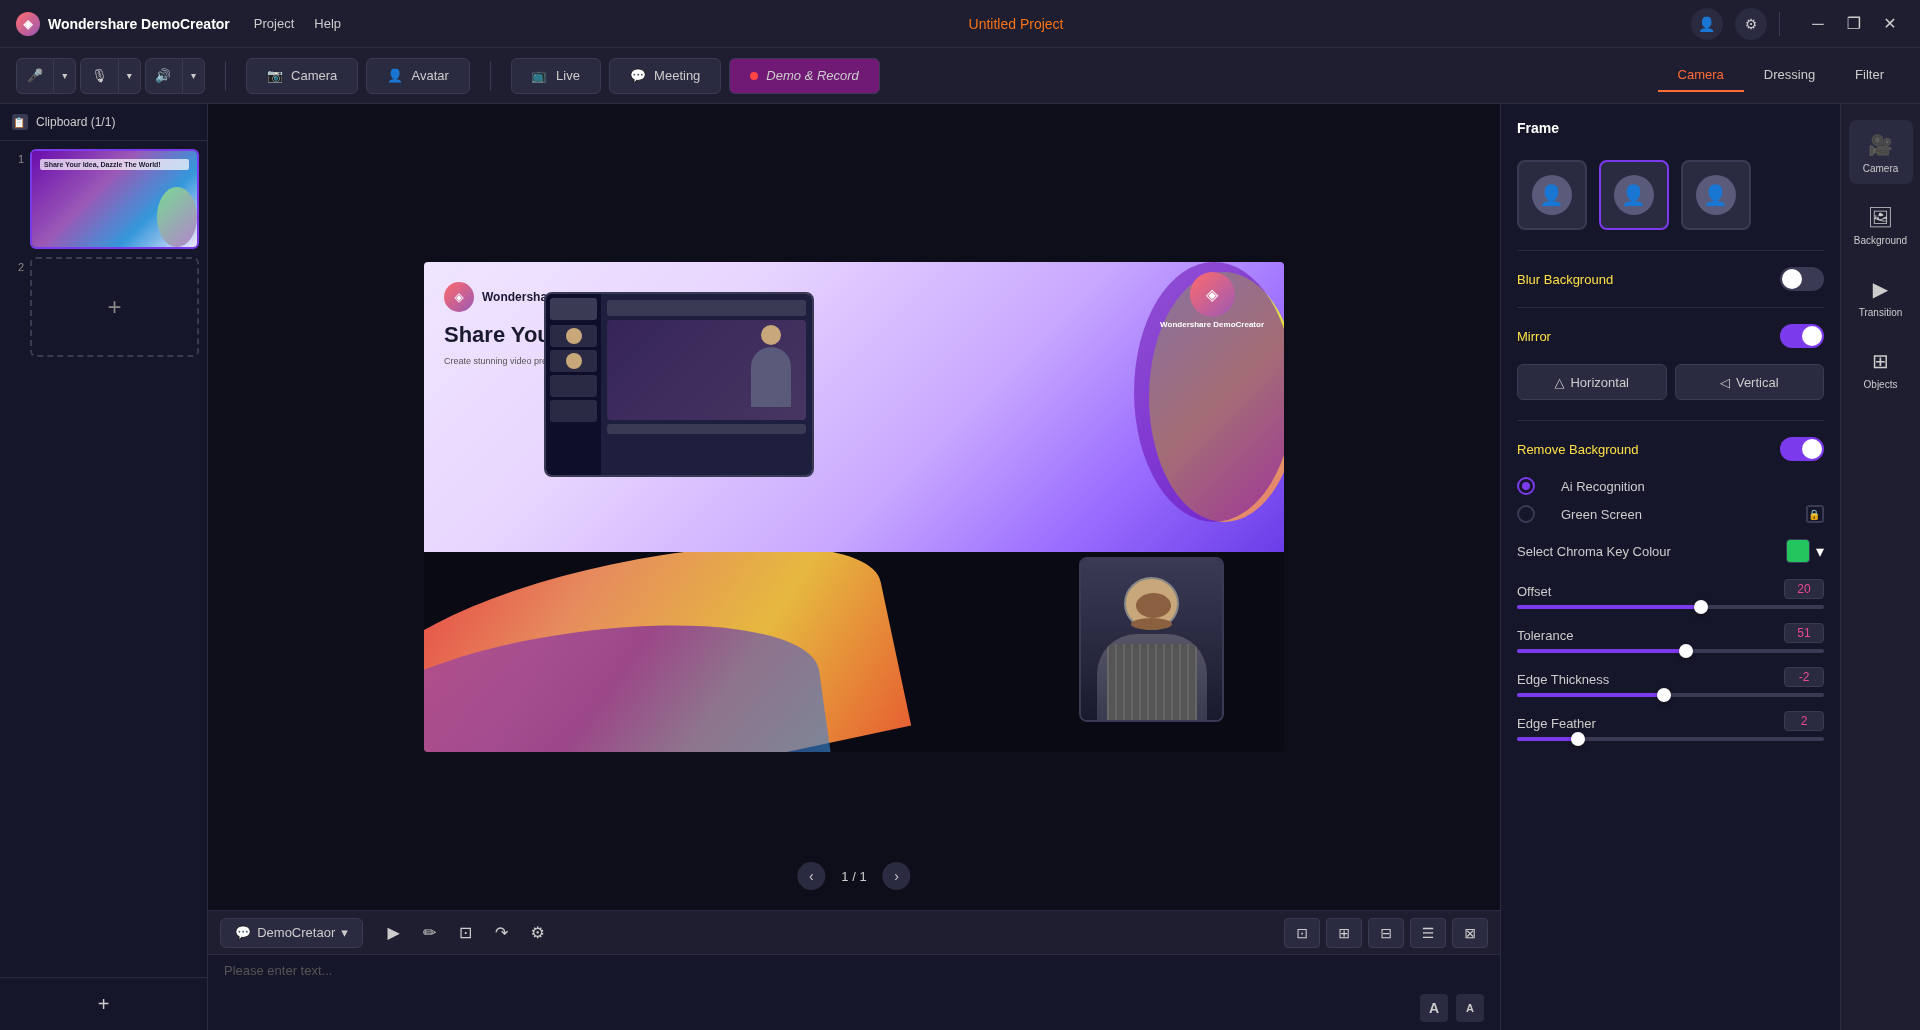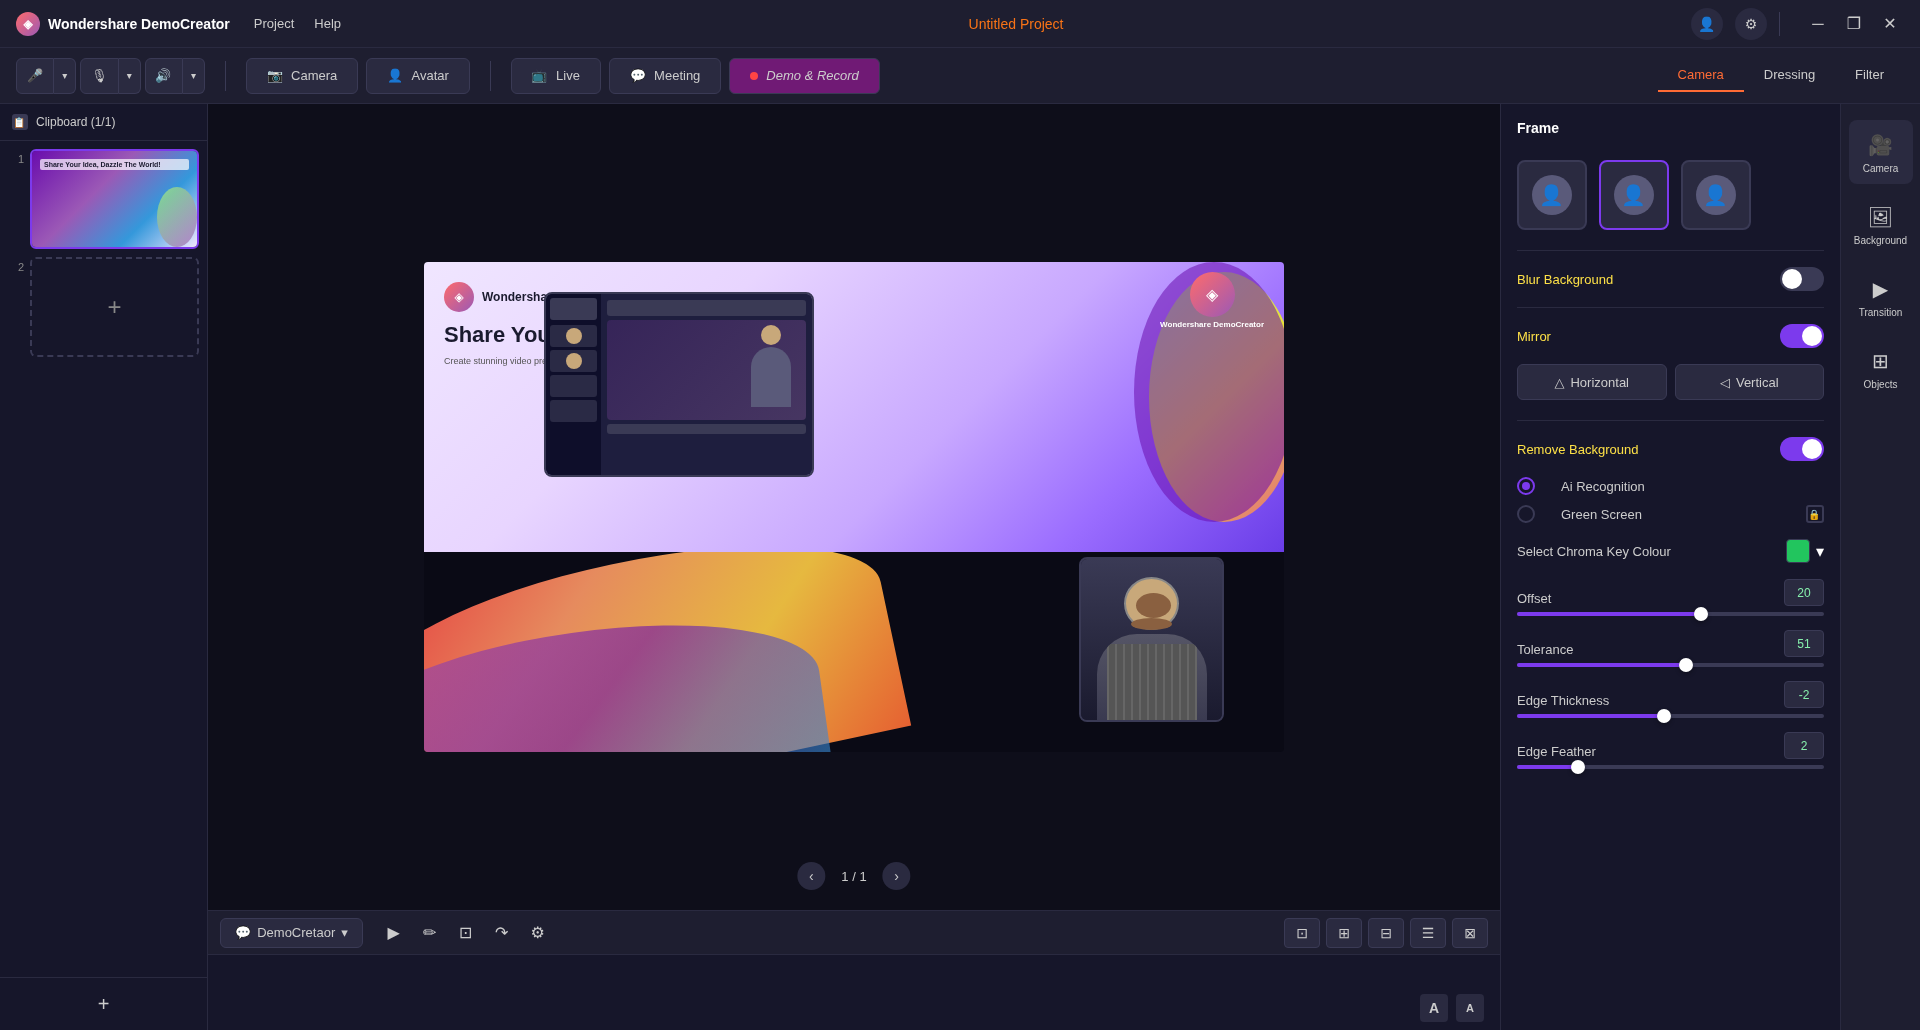--- a/index.html
+++ b/index.html
@@ -660,27 +660,27 @@
       justify-content: space-between;
       margin-bottom: 6px;
       gap: 43px;
     }
     .slider-name {
       font-size: 13px;
       color: #cccccc;
     }
     .slider-value {
       width: 40px;
-      height: 27px;
+      height: 20px;
       background: #2a2a40;
       border: 1px solid #3a3a55;
       border-radius: 4px;
       text-align: center;
       font-size: 12px;
-      color: #86efac;
+      color: #ec4899;
       display: flex;
       align-items: center;
       justify-content: center;
     }
     .slider-track {
       width: 100%;
       height: 4px;
       background: #3a3a55;
       border-radius: 2px;
       position: relative;
@@ -928,20 +928,21 @@
         <div class="tp-spacer"></div>
         <div class="tp-right-tools">
           <div class="tp-right-tool">⊡</div>
           <div class="tp-right-tool">⊞</div>
           <div class="tp-right-tool">⊟</div>
           <div class="tp-right-tool">☰</div>
           <div class="tp-right-tool">⊠</div>
         </div>
       </div>
       <div class="text-area-container">
+        <div class="text-area-placeholder">Please enter text...</div>
         <div class="text-size-controls">
           <div class="text-size-btn" style="font-size:14px;">A</div>
           <div class="text-size-btn" style="font-size:11px;">A</div>
         </div>
       </div>
     </div>
   </div>
 
   <div class="right-panel">
     <div class="right-panel-content">

